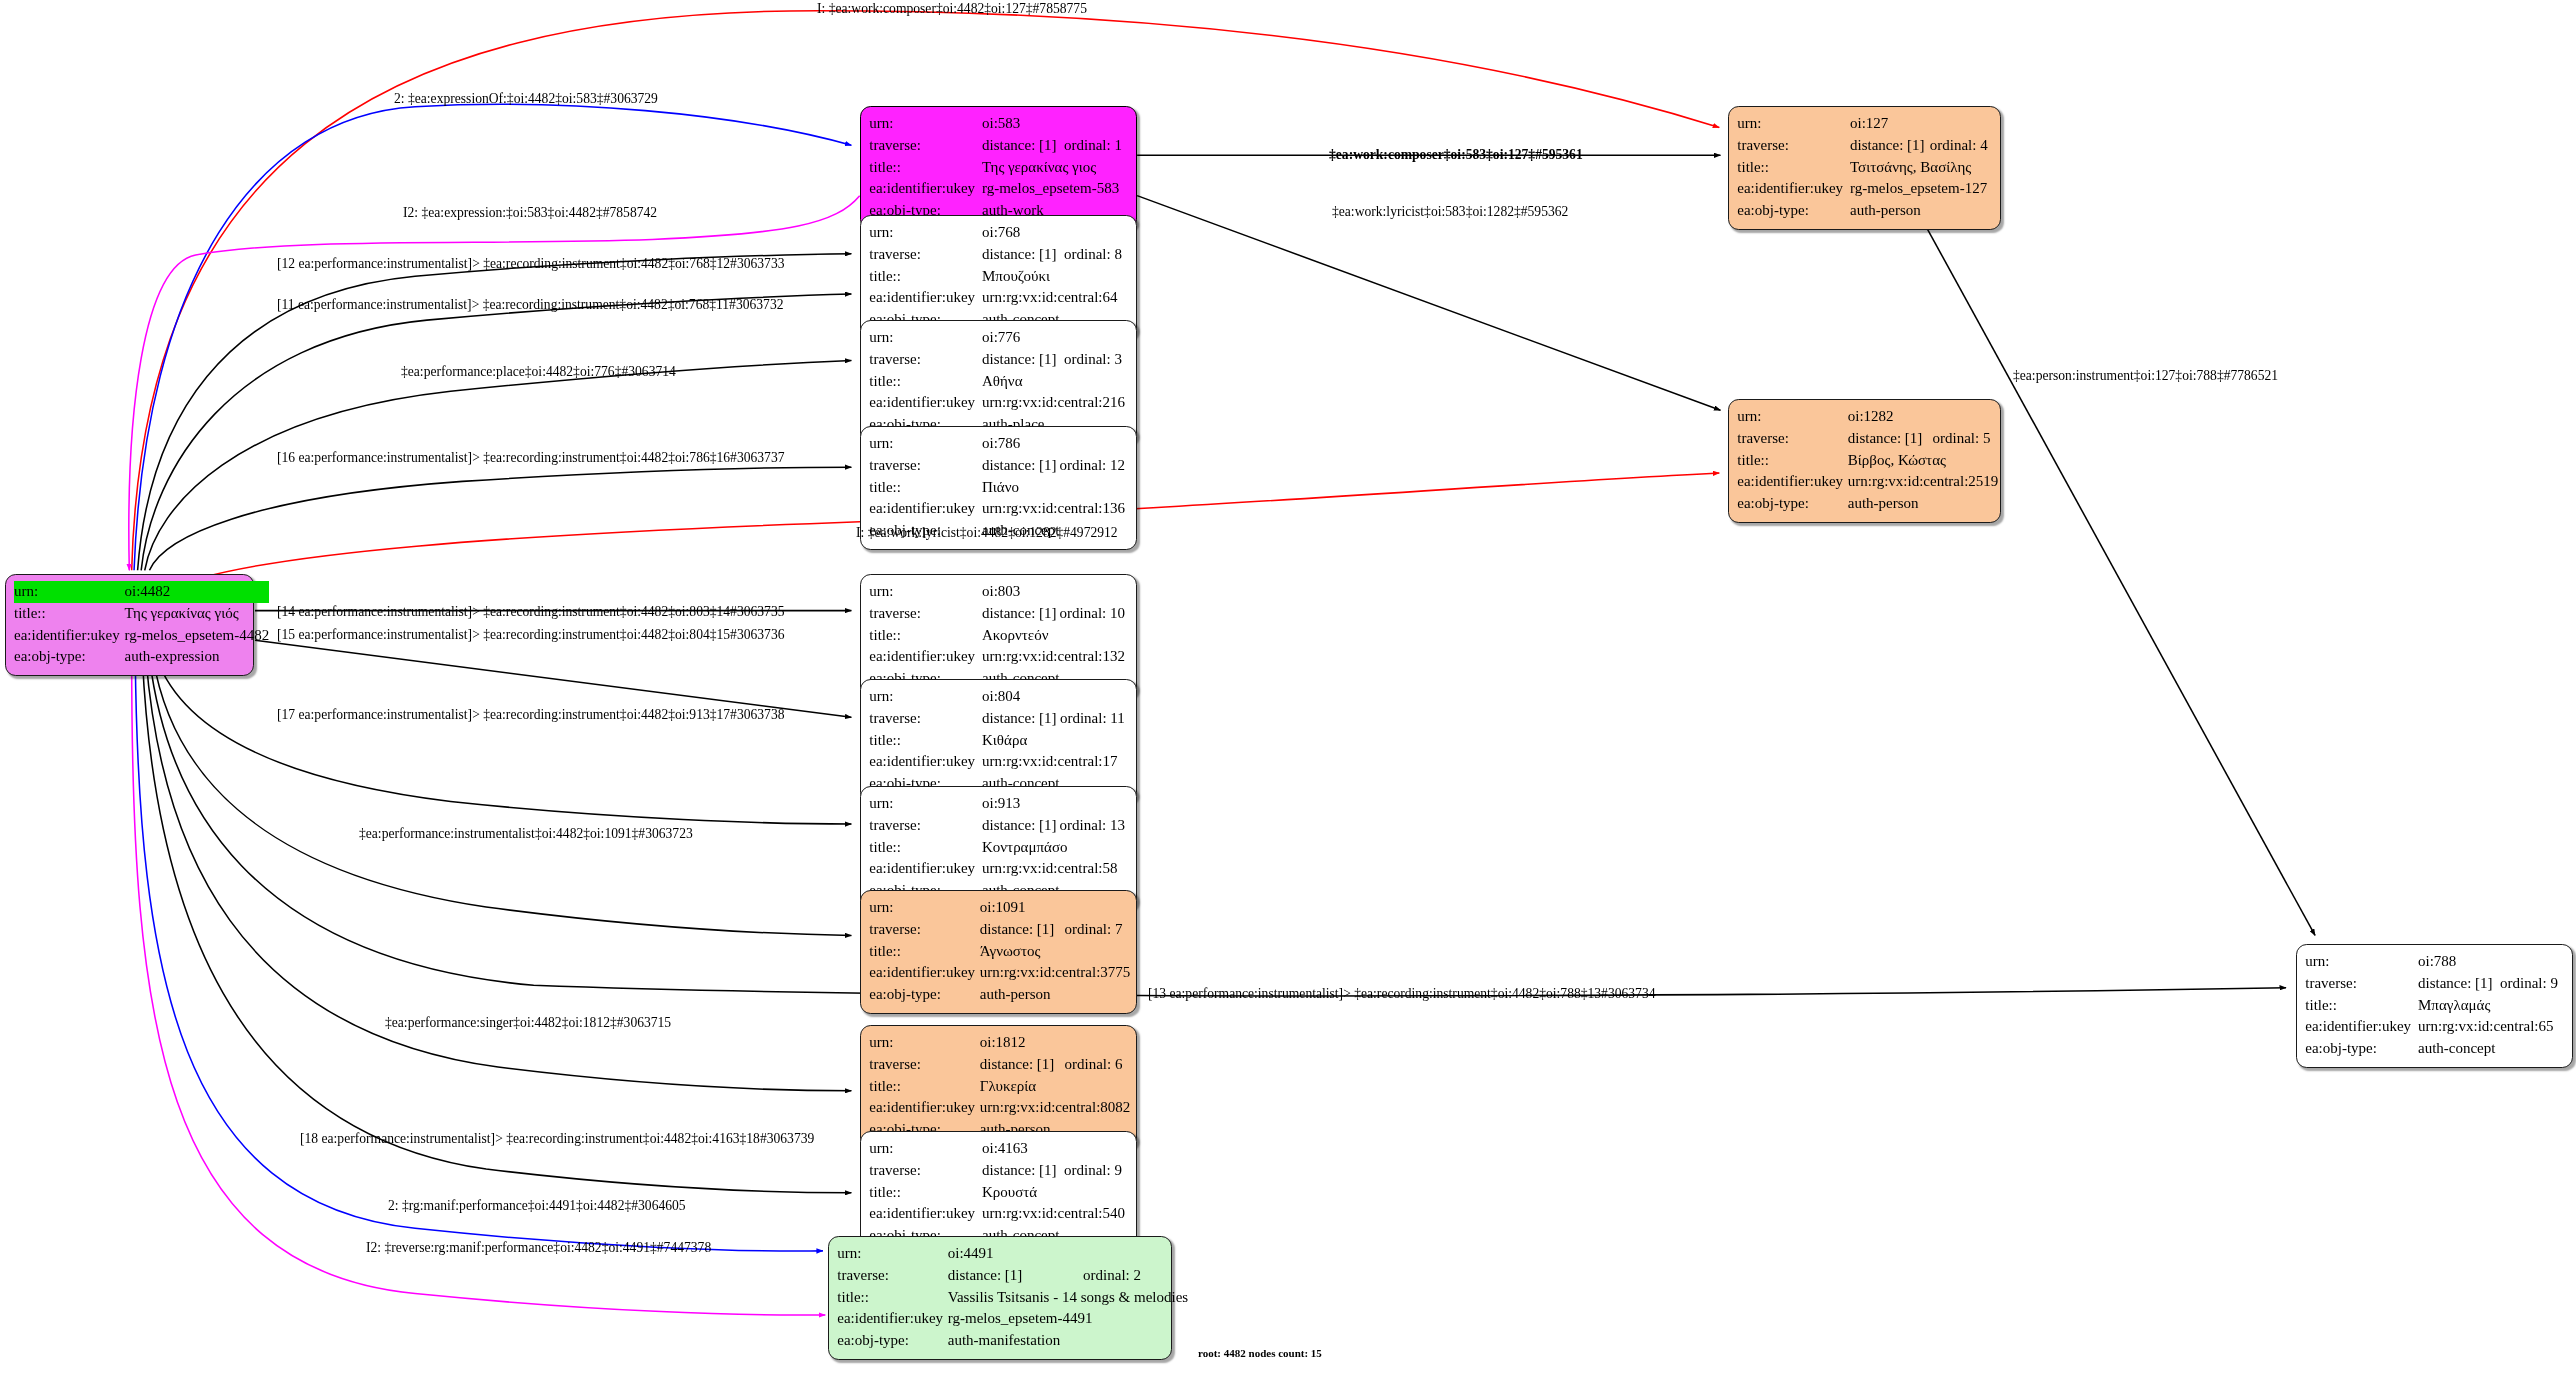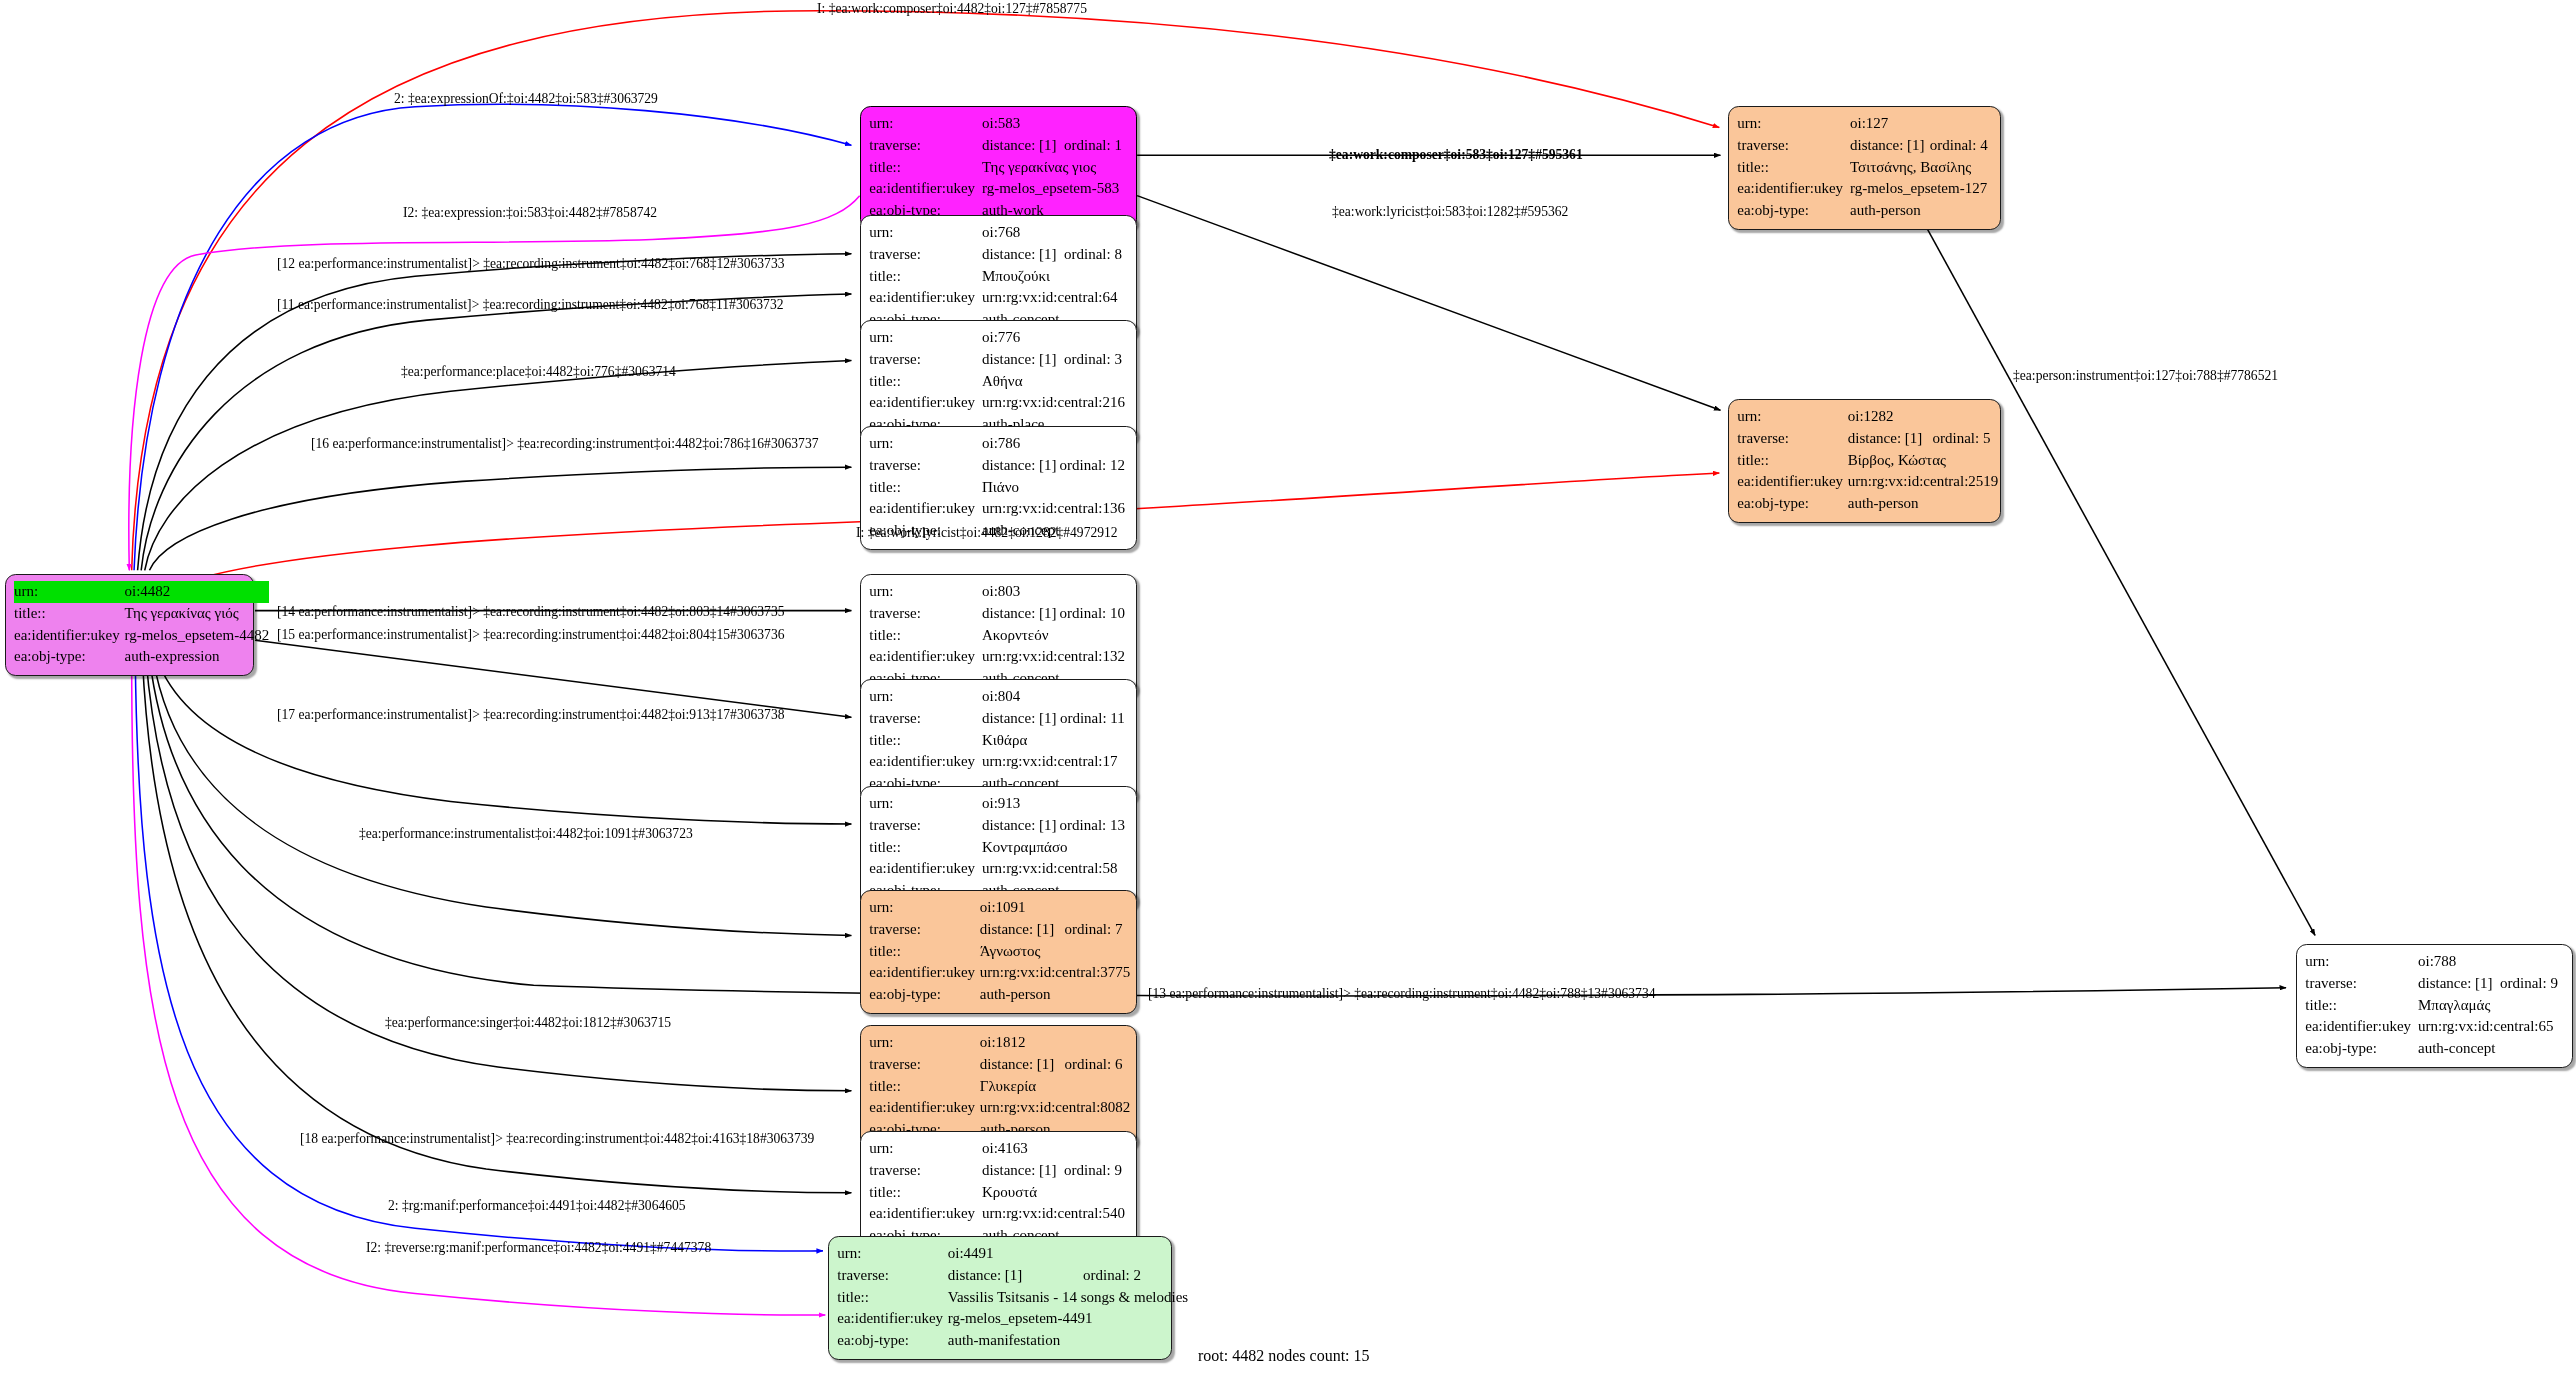--- a/index.html
+++ b/index.html
@@ -61,23 +61,24 @@
   .elabel {
     position: absolute;
     font-size: 13.6px;
     line-height: 1;
     color: #000000;
     white-space: nowrap;
     font-family: "Liberation Serif", "DejaVu Serif", serif;
   }
   .footer {
     position: absolute;
-    font-size: 16px;
+    font-size: 11px;
     color: #000;
     white-space: nowrap;
+    font-weight: bold;
   }
 </style>
 </head>
 <body>
 
 <div id="canvas">
 
   <svg id="edges" viewBox="0 0 4345 2316" xmlns="http://www.w3.org/2000/svg">
     <defs>
       <marker id="ah-b" markerWidth="12" markerHeight="9" refX="11" refY="4.5" orient="auto" markerUnits="userSpaceOnUse">
@@ -539,21 +540,21 @@
       </div>
     </div>
 
   <div id="labels">
       <div class="elabel" style="left: 817px; top: 1.8px;">I: ‡ea:work:composer‡oi:4482‡oi:127‡#7858775</div>
       <div class="elabel" style="left: 394px; top: 92px;">2: ‡ea:expressionOf:‡oi:4482‡oi:583‡#3063729</div>
       <div class="elabel" style="left: 403px; top: 206px; text-align: center;">I2: ‡ea:expression:‡oi:583‡oi:4482‡#7858742</div>
       <div class="elabel" style="left: 277px; top: 257px;">[12 ea:performance:instrumentalist]&gt; ‡ea:recording:instrument‡oi:4482‡oi:768‡12#3063733</div>
       <div class="elabel" style="left: 277px; top: 298px;">[11 ea:performance:instrumentalist]&gt; ‡ea:recording:instrument‡oi:4482‡oi:768‡11#3063732</div>
       <div class="elabel" style="left: 401px; top: 365px;">‡ea:performance:place‡oi:4482‡oi:776‡#3063714</div>
-      <div class="elabel" style="left: 277px; top: 437px; margin-left: 34px;">[16 ea:performance:instrumentalist]&gt; ‡ea:recording:instrument‡oi:4482‡oi:786‡16#3063737</div>
+      <div class="elabel" style="left: 277px; top: 451px;">[16 ea:performance:instrumentalist]&gt; ‡ea:recording:instrument‡oi:4482‡oi:786‡16#3063737</div>
       <div class="elabel" style="left: 1329px; top: 148px; font-weight: bold;">‡ea:work:composer‡oi:583‡oi:127‡#595361</div>
       <div class="elabel" style="left: 1332px; top: 205px;">‡ea:work:lyricist‡oi:583‡oi:1282‡#595362</div>
       <div class="elabel" style="left: 2013px; top: 369px;">‡ea:person:instrument‡oi:127‡oi:788‡#7786521</div>
       <div class="elabel" style="left: 856px; top: 526px;">I: ‡ea:work:lyricist‡oi:4482‡oi:1282‡#4972912</div>
       <div class="elabel" style="left: 277px; top: 605px;">[14 ea:performance:instrumentalist]&gt; ‡ea:recording:instrument‡oi:4482‡oi:803‡14#3063735</div>
       <div class="elabel" style="left: 277px; top: 628px;">[15 ea:performance:instrumentalist]&gt; ‡ea:recording:instrument‡oi:4482‡oi:804‡15#3063736</div>
       <div class="elabel" style="left: 277px; top: 708px;">[17 ea:performance:instrumentalist]&gt; ‡ea:recording:instrument‡oi:4482‡oi:913‡17#3063738</div>
       <div class="elabel" style="left: 359px; top: 827px;">‡ea:performance:instrumentalist‡oi:4482‡oi:1091‡#3063723</div>
       <div class="elabel" style="left: 1140px; top: 987px; padding-left: 8px;">[13 ea:performance:instrumentalist]&gt; ‡ea:recording:instrument‡oi:4482‡oi:788‡13#3063734</div>
       <div class="elabel" style="left: 385px; top: 1016px;">‡ea:performance:singer‡oi:4482‡oi:1812‡#3063715</div>

